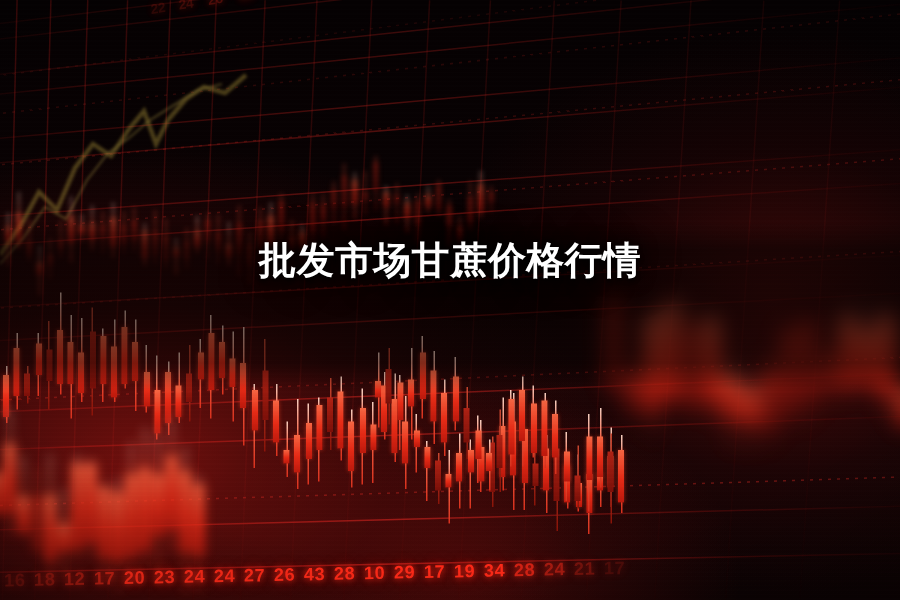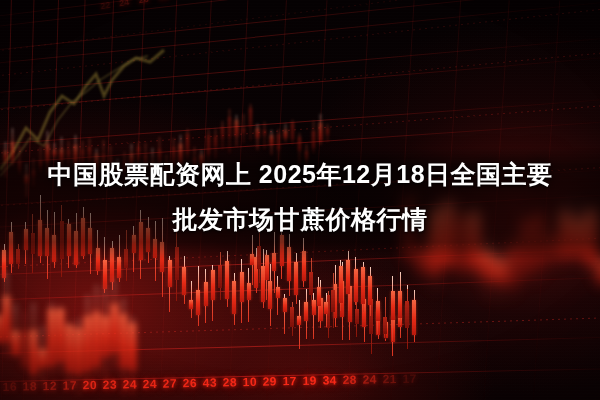--- a/index.html
+++ b/index.html
@@ -872,17 +872,16 @@
       <span style="opacity: 0.56;">24</span>
       <span style="opacity: 0.34;">21</span>
       <span style="opacity: 0.18;">17</span>
     </div>
 
   <div class="scan"></div>
   <div class="vignette"></div>
   <div class="darkband"></div>
 
   <div class="headline">
-    <span class="line">中国股票配资网上 2025年12月18日全国主要</span>
     <span class="line">批发市场甘蔗价格行情</span>
   </div>
 
 </div>
 
 </body></html>

